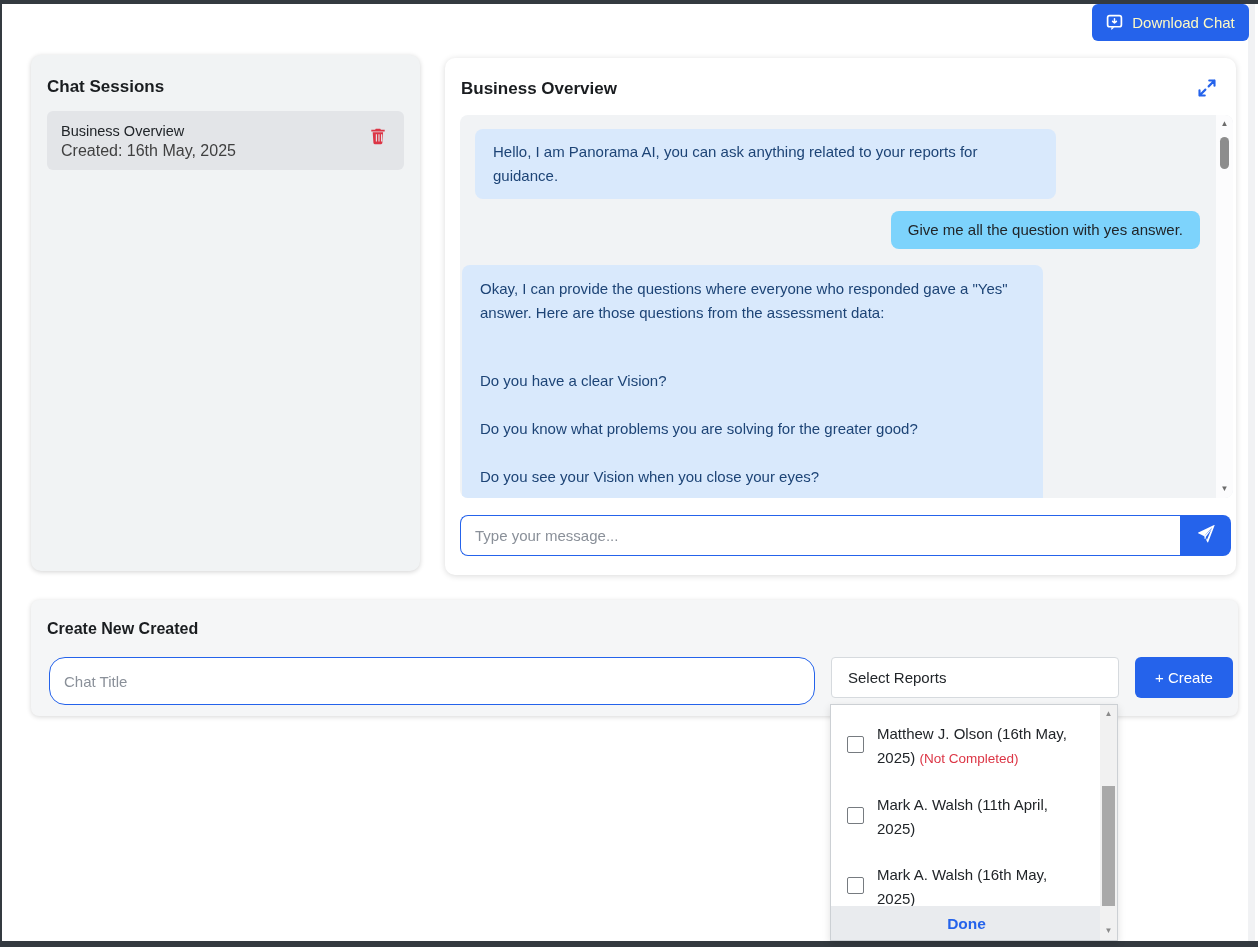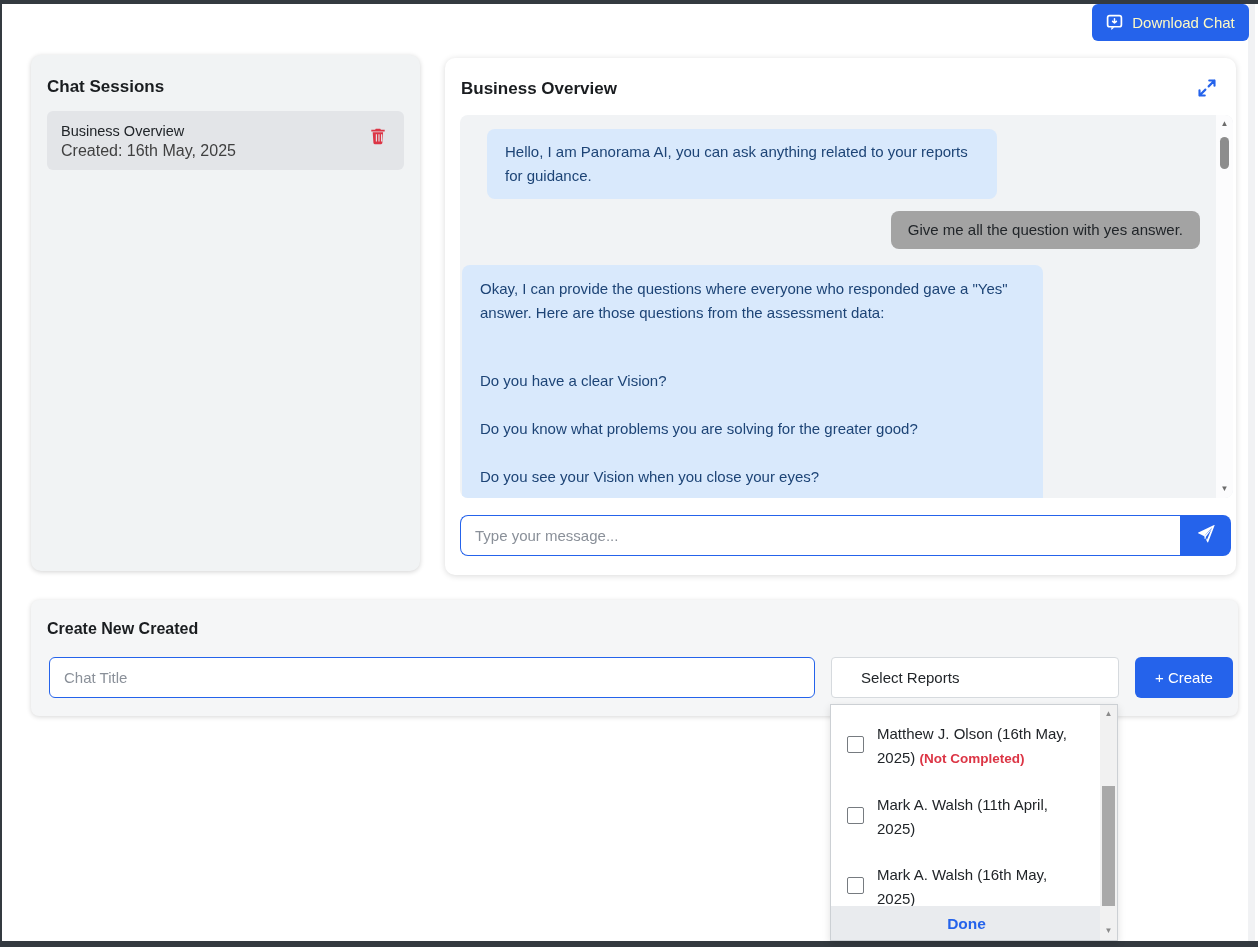--- a/index.html
+++ b/index.html
@@ -56,22 +56,22 @@
   }
   .chat-header h2 { font-size:17px; font-weight:bold; color:#1a1d20; }
   .expand-btn { background:none; border:none; cursor:pointer; width:22px; height:22px; padding:0; }
 
   .messages-area {
     position:absolute; left:15px; top:57px; width:773px; height:383px;
     background:#f1f3f5; border-radius:8px; overflow:hidden;
   }
   .bubble { position:absolute; border-radius:8px; font-size:15px; line-height:24px; }
   .bubble.ai { background:#d9e9fc; color:#1d4476; }
-  .bubble.user { background:#a3a3a3; color:#212529; }
-  .bubble-ai-1 { left:27px; top:14px; width:510px; padding:11px 18px; }
+  .bubble.user { background:#7dd3fc; color:#212529; }
+  .bubble-ai-1 { left:15px; top:14px; width:581px; padding:11px 18px; }
   .bubble-user-1 { top:96px; right:33px; padding:7px 17px; white-space:nowrap; }
   .bubble-ai-2 { left:2px; top:150px; width:581px; height:420px; padding:12px 18px; }
   .bubble-ai-2 .lead { margin-bottom:44px; }
   .bubble-ai-2 .q-line { margin-bottom:24px; }
 
   
   .chat-scrollbar {
     position:absolute; top:0; right:0; width:17px; height:100%;
     background:#fcfcfd; border-radius:0 8px 8px 0;
   }
@@ -96,29 +96,29 @@
   }
 
   
   .create-panel {
     position:absolute; left:29px; top:596px; width:1207px; height:116px;
     background:#f5f6f7; border-radius:8px; box-shadow:0 1px 5px rgba(0,0,0,.16);
   }
   .create-panel h2 { font-size:16px; font-weight:bold; color:#1a1d20; padding:20px 16px 0 16px; }
   .create-row { position:absolute; left:0; top:57px; width:100%; height:41px; }
   .title-input {
-    position:absolute; left:18px; top:0; width:766px; height:41px;
-    border:1.5px solid #2563eb; border-radius:6px; background:#fff;
+    position:absolute; left:18px; top:0; width:766px; height:48px;
+    border:1.5px solid #2563eb; border-radius:16px; background:#fff;
     padding:0 14px; font-size:15px; font-family:inherit; color:#212529; outline:none;
   }
   .title-input::placeholder { color:#8a9099; }
   .select-reports {
     position:absolute; left:800px; top:0; width:288px; height:41px;
     background:#fff; border:1px solid #d6dade; border-radius:4px;
-    display:flex; align-items:center; padding:0 29px; font-size:15px;
+    display:flex; align-items:center; padding:0 16px; font-size:15px;
     color:#212529; cursor:pointer;
   }
   .create-btn {
     position:absolute; left:1104px; top:0; width:98px; height:41px;
     background:#2563eb; border:none; border-radius:6px; color:#fff;
     font-size:15px; font-family:inherit; cursor:pointer;
   }
 
   
   .reports-dropdown {
@@ -126,21 +126,21 @@
     background:#fff; border:1px solid #ccd0d4; box-shadow:0 3px 8px rgba(0,0,0,.12);
     overflow:hidden;
   }
   .dd-list { position:absolute; left:0; top:0; width:271px; padding:6px 0 0 0; }
   .dd-item { display:flex; align-items:flex-start; gap:13px; padding:11px 8px 11px 16px; cursor:pointer; }
   .dd-checkbox {
     flex:0 0 auto; width:17px; height:17px; margin-top:14px;
     border:1px solid #767b80; border-radius:2px; background:#fff; cursor:pointer;
   }
   .dd-label { font-size:15px; line-height:24px; color:#212529; width:212px; }
-  .dd-note { color:#dc3545; font-size:13.5px;font-weight:bold; }
+  .dd-note { color:#dc3545; font-size:13.5px; }
   .dd-footer {
     position:absolute; left:0; top:201px; width:271px; height:36px;
     background:#e9ebee; display:flex; align-items:center; justify-content:center;
     border:none; cursor:pointer; font-family:inherit;
   }
   .dd-footer span { color:#2563eb; font-weight:bold; font-size:15.5px; }
   .dd-scrollbar { position:absolute; top:0; right:0; width:17px; height:100%; background:#f1f1f1; }
   .dd-scrollbar .thumb {
     position:absolute; top:81px; left:2px; width:13px; height:120px; background:#a9a9a9;
   }

